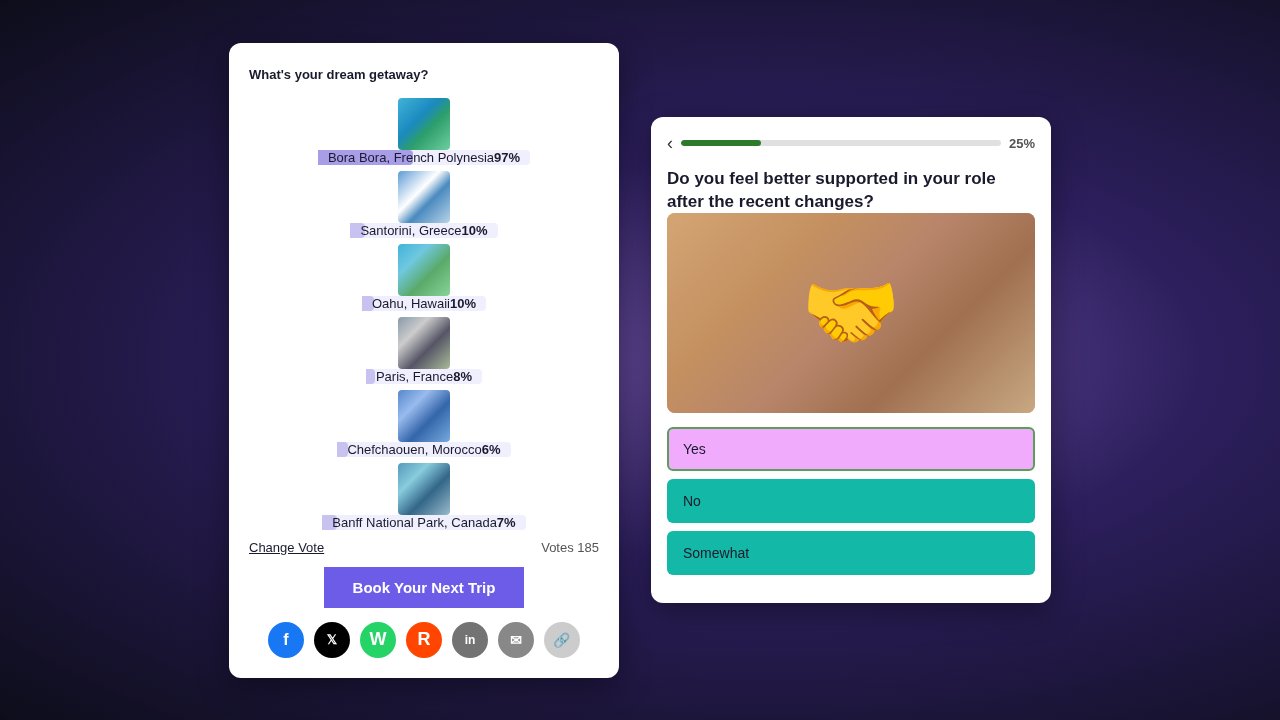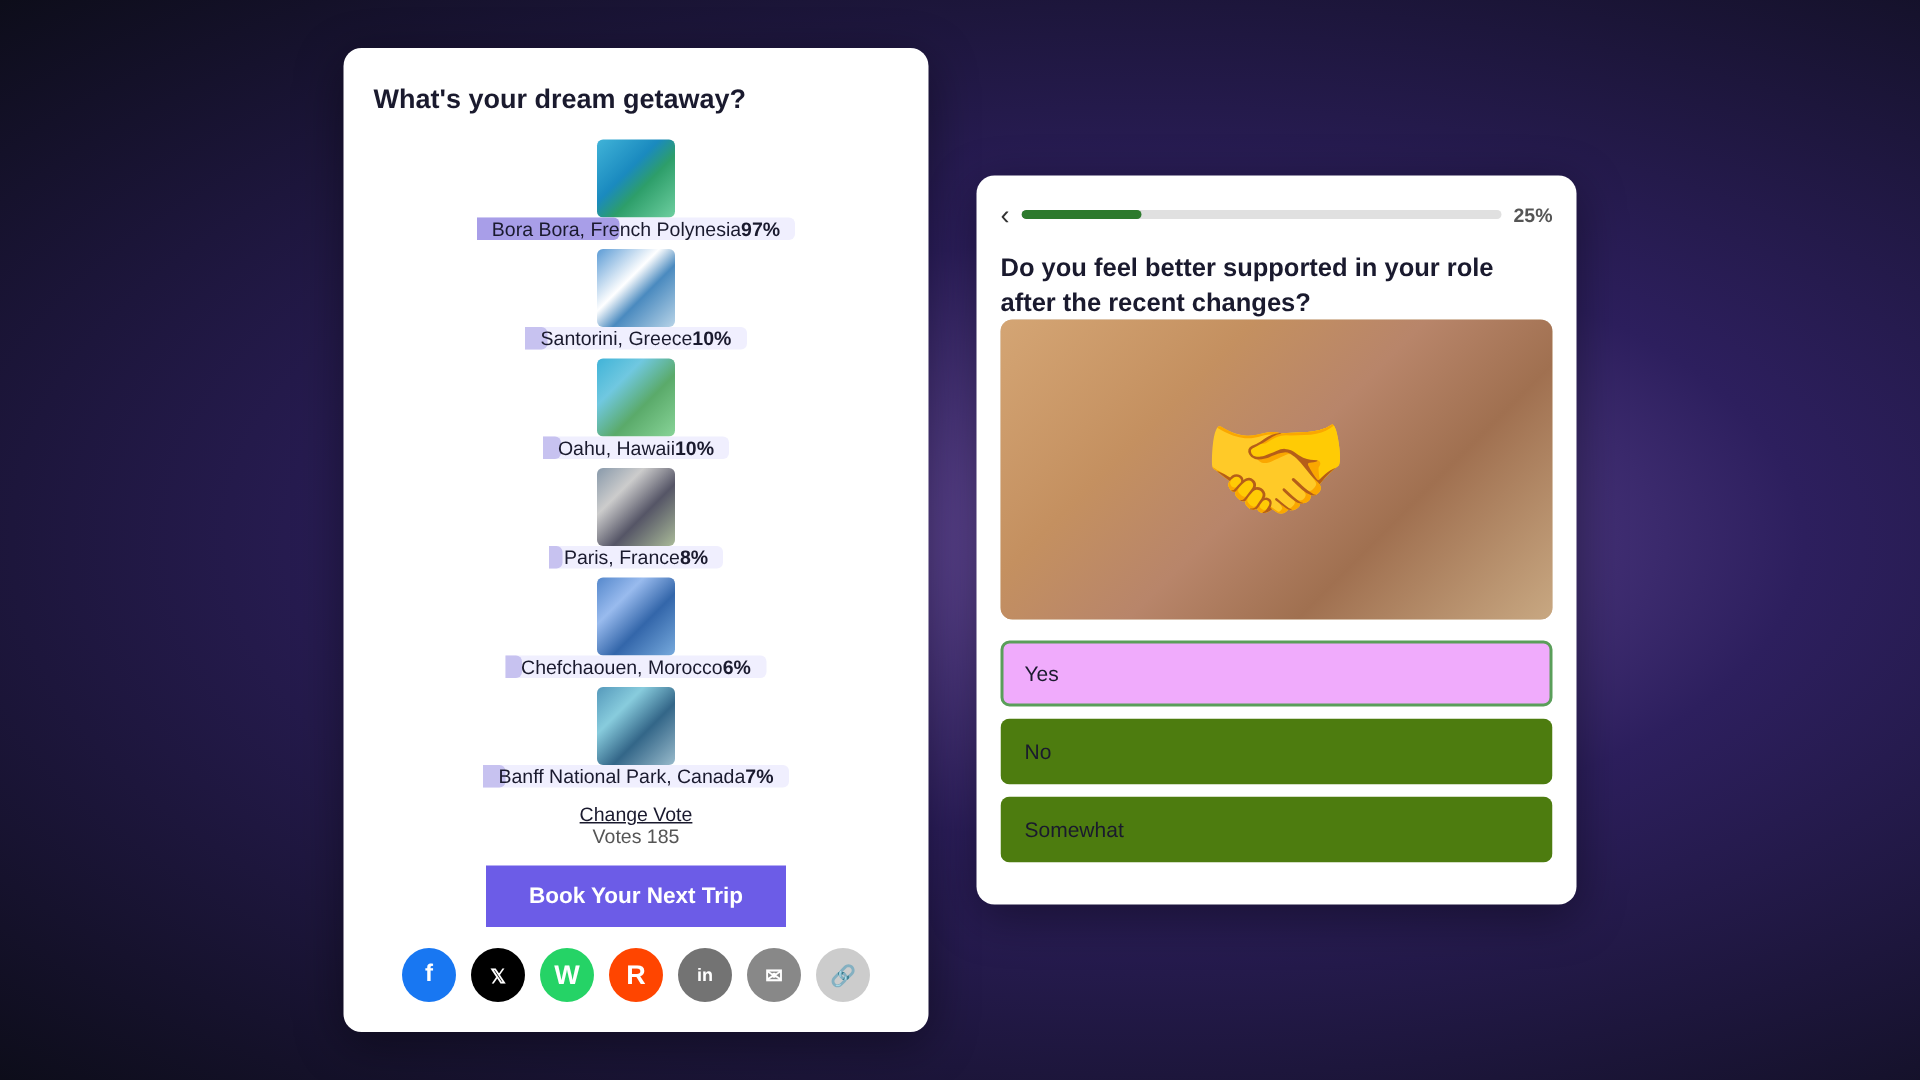--- a/index.html
+++ b/index.html
@@ -19,21 +19,21 @@
     
     .left-card {
       background: #fff;
       border-radius: 12px;
       padding: 24px 20px 20px;
       width: 390px;
       box-shadow: 0 8px 32px rgba(0,0,0,0.4);
     }
 
     .card-title {
-      font-size: 18px;
+      font-size: 13px;
       font-weight: 700;
       color: #1a1a2e;
       margin-bottom: 16px;
     }
 
     .poll-row {
       display: flex;
       align-items: center;
       margin-bottom: 6px;
       position: relative;
@@ -92,21 +92,20 @@
       font-weight: 600;
       color: #1a1a2e;
     }
 
     .poll-footer {
       display: flex;
       justify-content: space-between;
       align-items: center;
       margin-top: 10px;
       margin-bottom: 12px;
-      flex-direction: column;
     }
 
     .change-vote {
       font-size: 13px;
       color: #1a1a2e;
       text-decoration: underline;
       cursor: pointer;
     }
 
     .votes-count {
@@ -229,21 +228,21 @@
     .team-photo-sim::before {
       content: '🤝';
       font-size: 80px;
       position: absolute;
       top: 50%;
       left: 50%;
       transform: translate(-50%, -50%);
     }
 
     .answer-option {
-      background: #4d7c0f;
+      background: #14b8a6;
       border: 2px solid transparent;
       border-radius: 6px;
       padding: 12px 14px;
       font-size: 14px;
       font-weight: 500;
       color: #1a1a2e;
       cursor: pointer;
       margin-bottom: 8px;
     }
 

